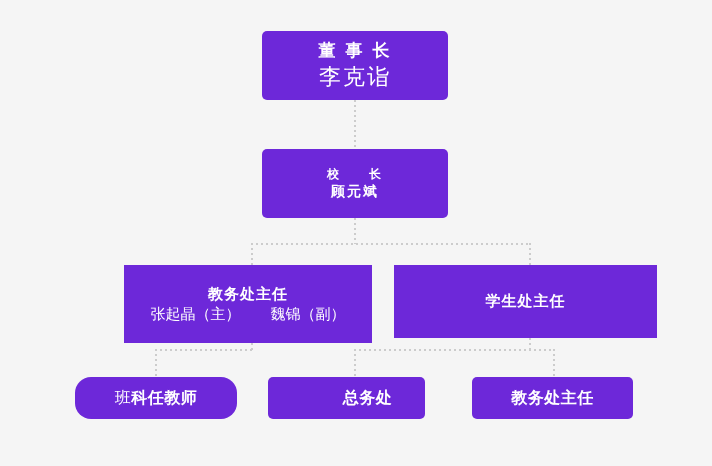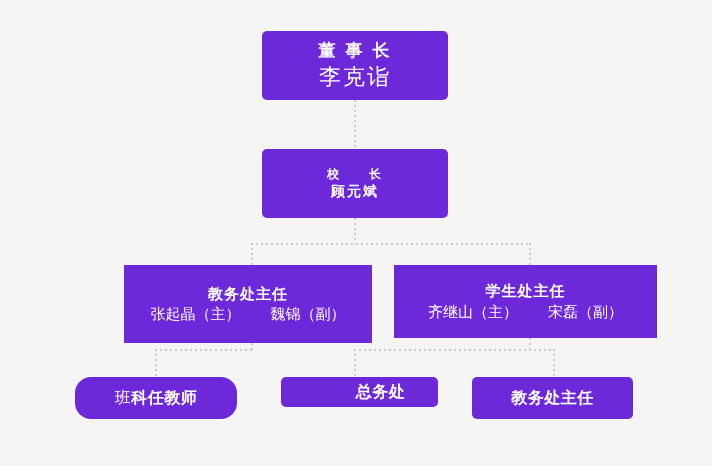--- a/index.html
+++ b/index.html
@@ -113,28 +113,27 @@
     <div class="node-sub">顾元斌</div>
   </div>
 
   <div class="node square lvl3" style="left:124px; top:265px; width:248px; height:78px;">
     <div class="node-title">教务处主任</div>
     <div class="node-sub">张起晶（主）　　魏锦（副）</div>
   </div>
 
   <div class="node square lvl3" style="left:394px; top:265px; width:263px; height:73px;">
     <div class="node-title">学生处主任</div>
-    <div class="node-sub">齐继山（主）　　宋磊（副）</div>
   </div>
 
   <div class="node rounded lvl4" style="left:75px; top:377px; width:162px; height:42px;border-radius:16px;">
     <div class="node-title"><span class="thin-lead">班</span><span>科任教师</span></div>
   </div>
 
-  <div class="node rounded lvl4" style="left:281px; top:377px; width:157px; height:30px;padding-left:42px;">
+  <div class="node rounded lvl4" style="left:268px; top:377px; width:157px; height:42px;padding-left:42px;">
     <div class="node-title">总务处</div>
   </div>
 
   <div class="node rounded lvl4" style="left:472px; top:377px; width:161px; height:42px;">
     <div class="node-title">教务处主任</div>
   </div>
 
 </div>
 
 </body></html>

